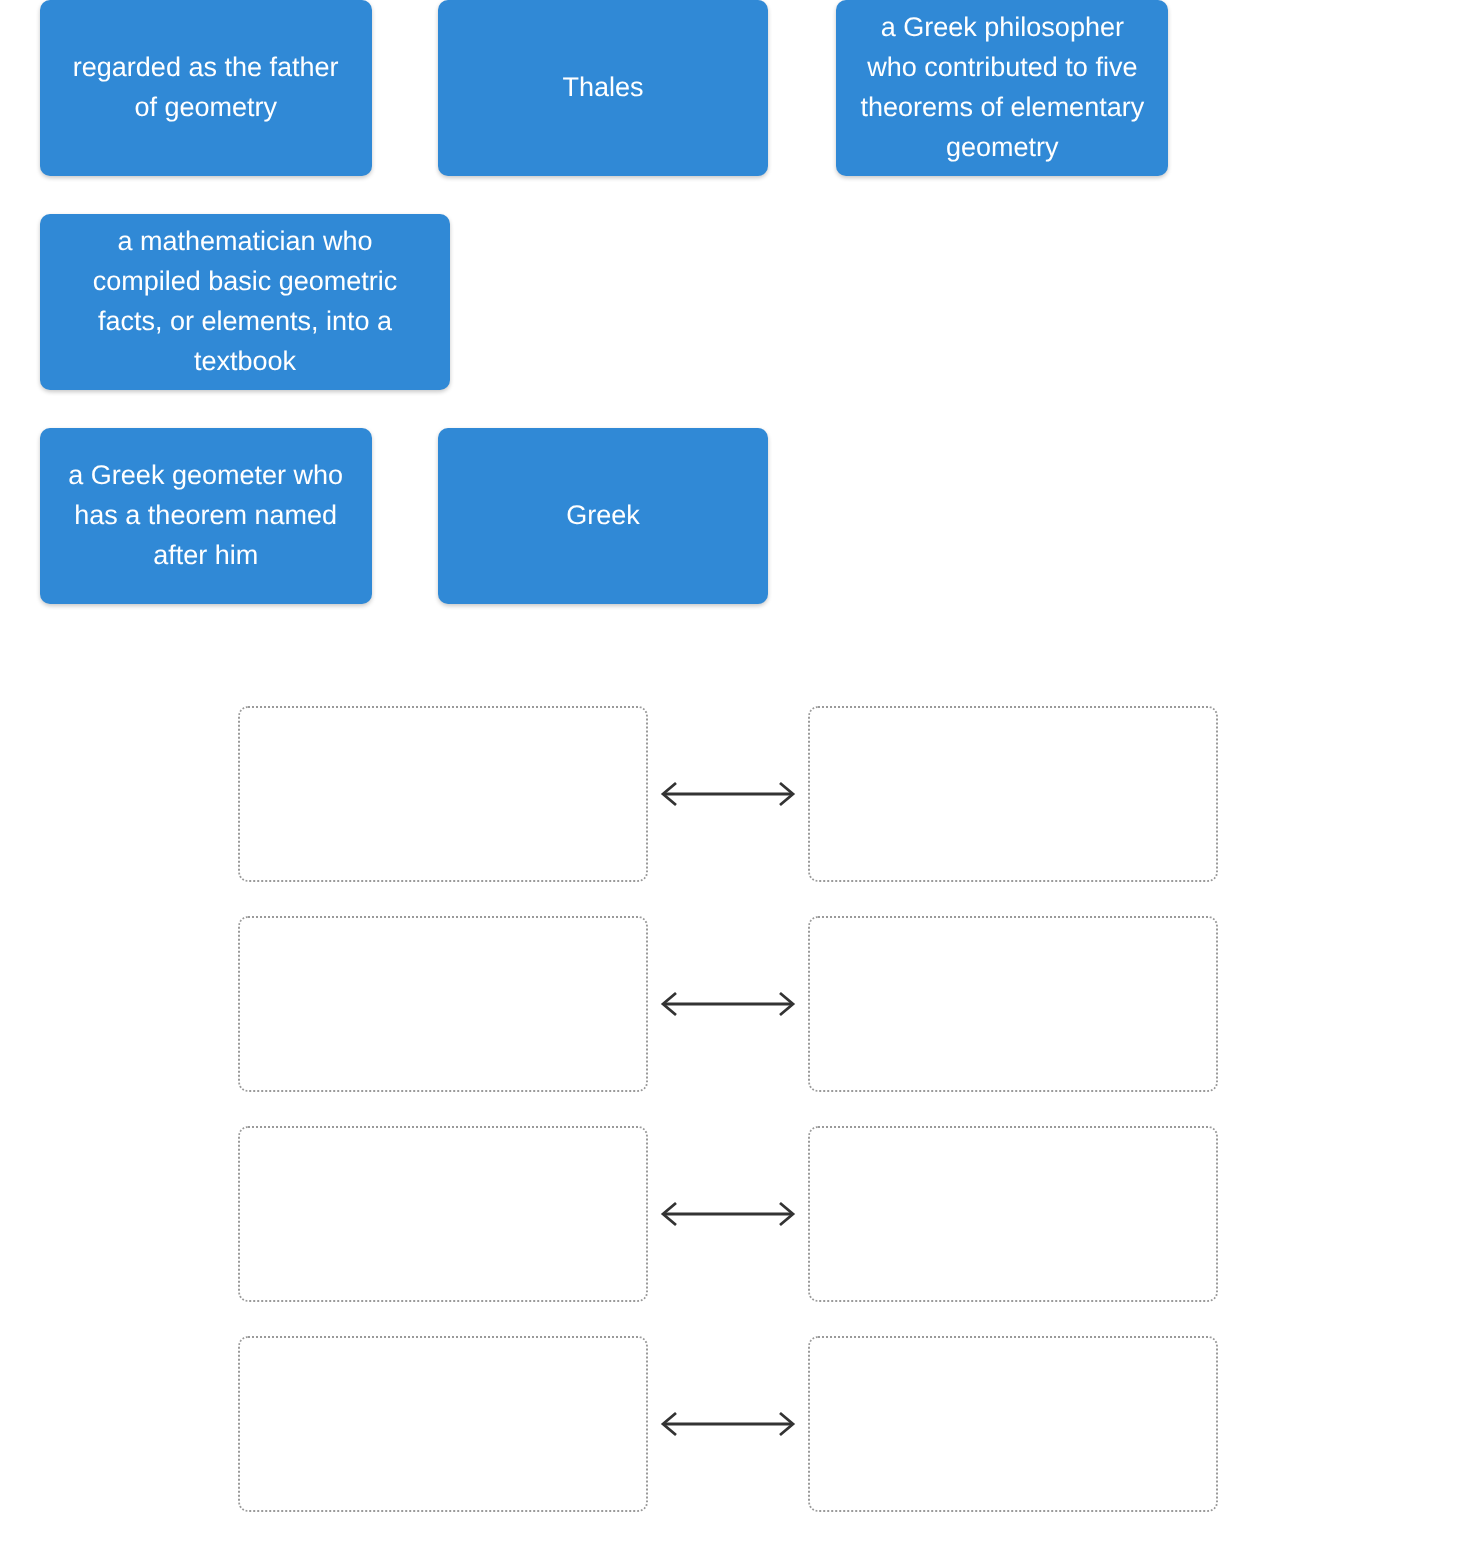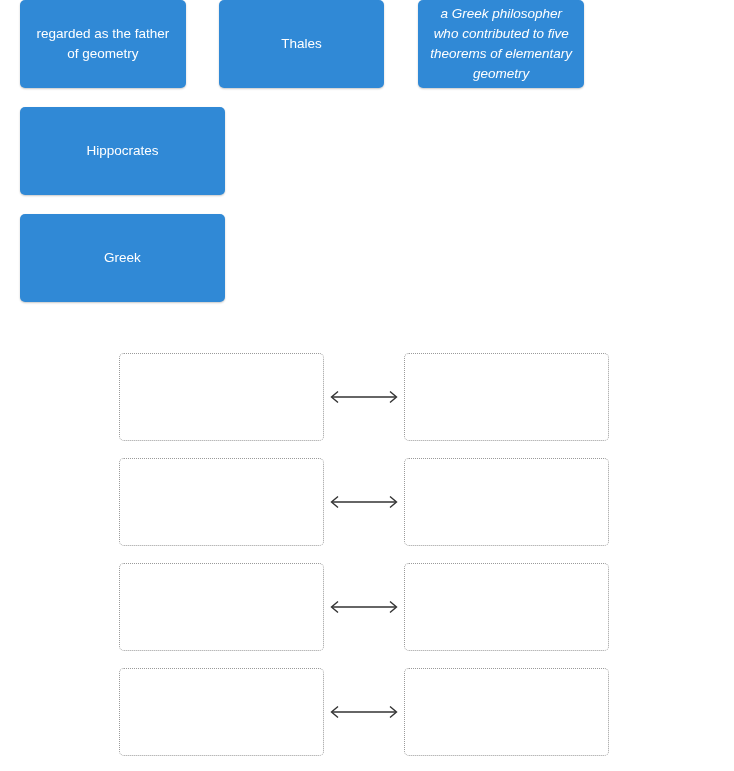--- a/index.html
+++ b/index.html
@@ -39,21 +39,21 @@
     align-items: center;
     justify-content: center;
     text-align: center;
     font-size: 13.5px;
     line-height: 20px;
     padding: 4px 10px;
     cursor: move;
     user-select: none;
   }
   .tile-row .tile:nth-child(2) { margin-left: 33px; }
-  .tile-row .tile:nth-child(3) { margin-left: 34px; font-style: italic; }
+  .tile-row .tile:nth-child(3) { margin-left: 34px; }
   .tile-text { display: block; }
   .tile.empty { visibility: hidden; }
 
   
   #match-area {
     position: absolute;
     left: 0;
     top: 353px;
     width: 734px;
   }
@@ -92,25 +92,28 @@
     <div class="tile">
       <span class="tile-text">Thales</span>
     </div>
     <div class="tile">
       <span class="tile-text">a Greek philosopher who contributed to five theorems of elementary geometry</span>
     </div>
   </div>
 
   <div class="tile-row">
     <div class="tile">
-      <span class="tile-text">Hippocrates</span>
+      <span class="tile-text">a mathematician who compiled basic geometric facts, or elements, into a textbook</span>
     </div>
   </div>
 
   <div class="tile-row">
+    <div class="tile">
+      <span class="tile-text">a Greek geometer who has a theorem named after him</span>
+    </div>
     <div class="tile">
       <span class="tile-text">Greek</span>
     </div>
     <div class="tile empty">
       <span class="tile-text"></span>
     </div>
   </div>
 
 </div>
 

